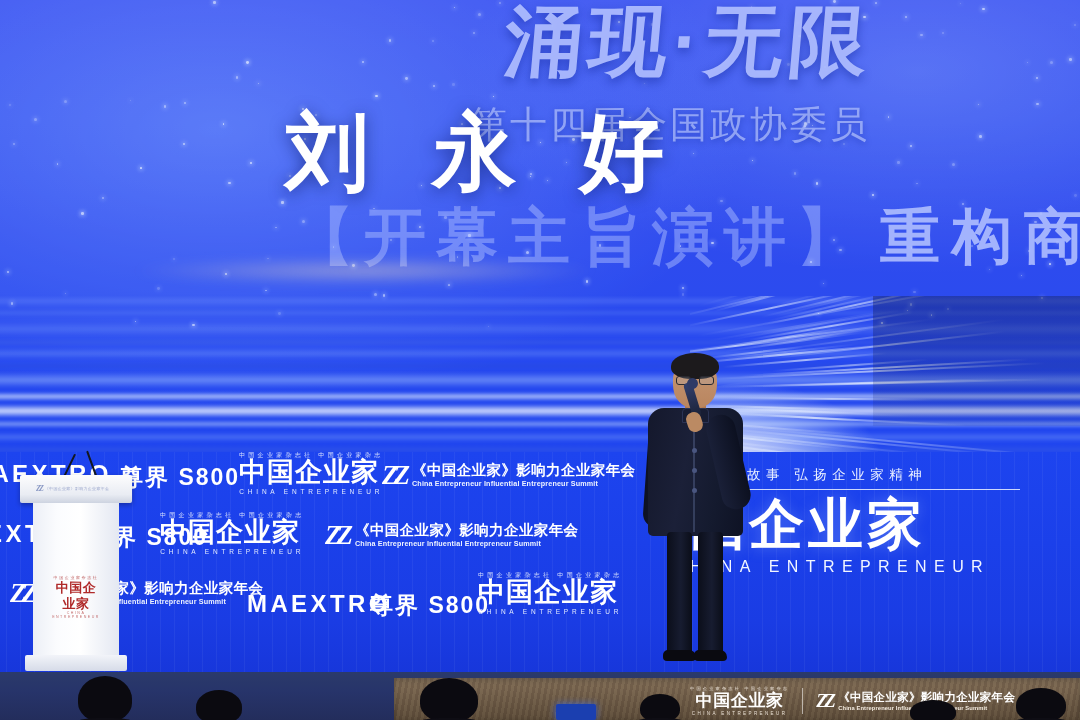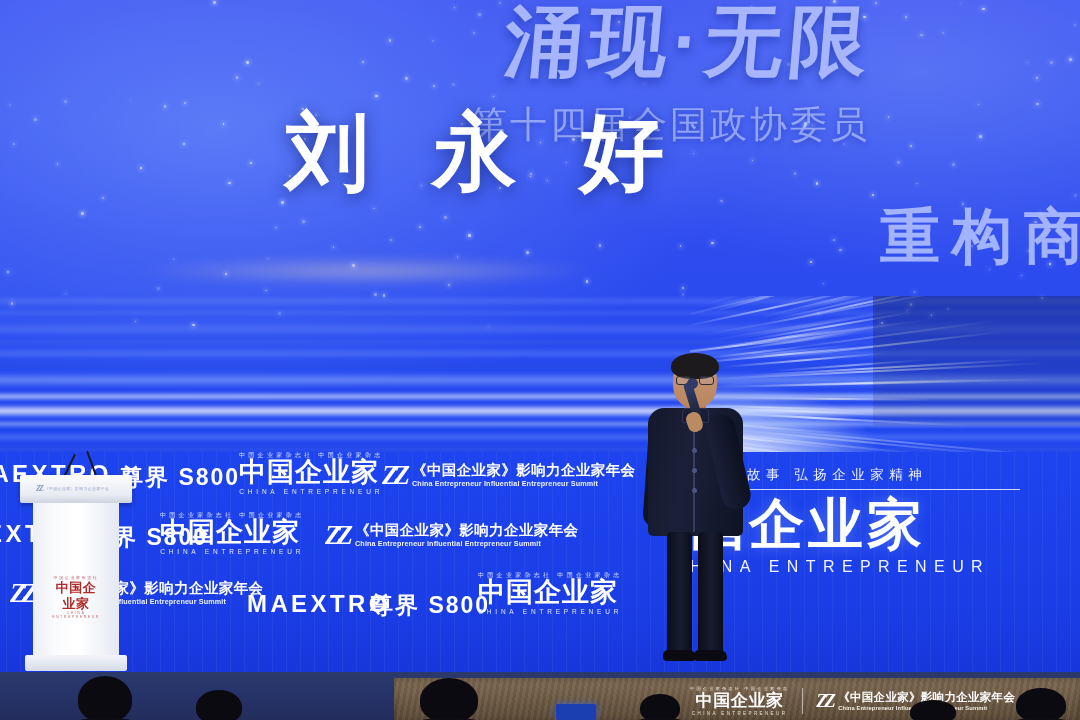--- a/index.html
+++ b/index.html
@@ -347,20 +347,21 @@
       <i style="left: 13.2423px; top: 143.307px; width: 1.47533px; height: 1.47533px; opacity: 0.45;"></i>
       <i style="left: 487.895px; top: 325.829px; width: 1.11512px; height: 1.11512px; opacity: 0.34;"></i>
       <i style="left: 245.701px; top: 60.6183px; width: 2.96028px; height: 2.96028px; opacity: 0.96;"></i>
       <i style="left: 875.416px; top: 2.05082px; width: 1.7028px; height: 1.7028px; opacity: 0.59;"></i>
       <i style="left: 460.941px; top: 123.322px; width: 1.75905px; height: 1.75905px; opacity: 0.57;"></i>
       <i style="left: 375.083px; top: 94.5502px; width: 2.50137px; height: 2.50137px; opacity: 0.95;"></i>
     </div>
 
   <div class="headline">涌现·无限</div>
   <div class="sub-bd">第十四届全国政协委员</div>
+  <div class="bracket-bd">【开幕主旨演讲】</div>
   <div class="right-bd">重构商</div>
 
   <div class="bands" id="bands">
       <b style="top: 0px; height: 10px; background: linear-gradient(rgba(255, 255, 255, 0), rgba(120, 150, 255, 0.3), rgba(255, 255, 255, 0)); filter: blur(1.4px);"></b>
       <b style="top: 14px; height: 6px; background: linear-gradient(rgba(255, 255, 255, 0), rgba(90, 125, 245, 0.4), rgba(255, 255, 255, 0)); filter: blur(1.4px);"></b>
       <b style="top: 26px; height: 14px; background: linear-gradient(rgba(255, 255, 255, 0), rgba(150, 180, 255, 0.22), rgba(255, 255, 255, 0)); filter: blur(1.4px);"></b>
       <b style="top: 44px; height: 5px; background: linear-gradient(rgba(255, 255, 255, 0), rgba(60, 95, 230, 0.55), rgba(255, 255, 255, 0)); filter: blur(1.4px);"></b>
       <b style="top: 52px; height: 11px; background: linear-gradient(rgba(255, 255, 255, 0), rgba(135, 170, 255, 0.3), rgba(255, 255, 255, 0)); filter: blur(1.4px);"></b>
       <b style="top: 68px; height: 4px; background: linear-gradient(rgba(255, 255, 255, 0), rgba(40, 75, 215, 0.6), rgba(255, 255, 255, 0)); filter: blur(1.4px);"></b>
       <b style="top: 76px; height: 16px; background: linear-gradient(rgba(255, 255, 255, 0), rgba(175, 205, 255, 0.45), rgba(255, 255, 255, 0)); filter: blur(1.4px);"></b>

